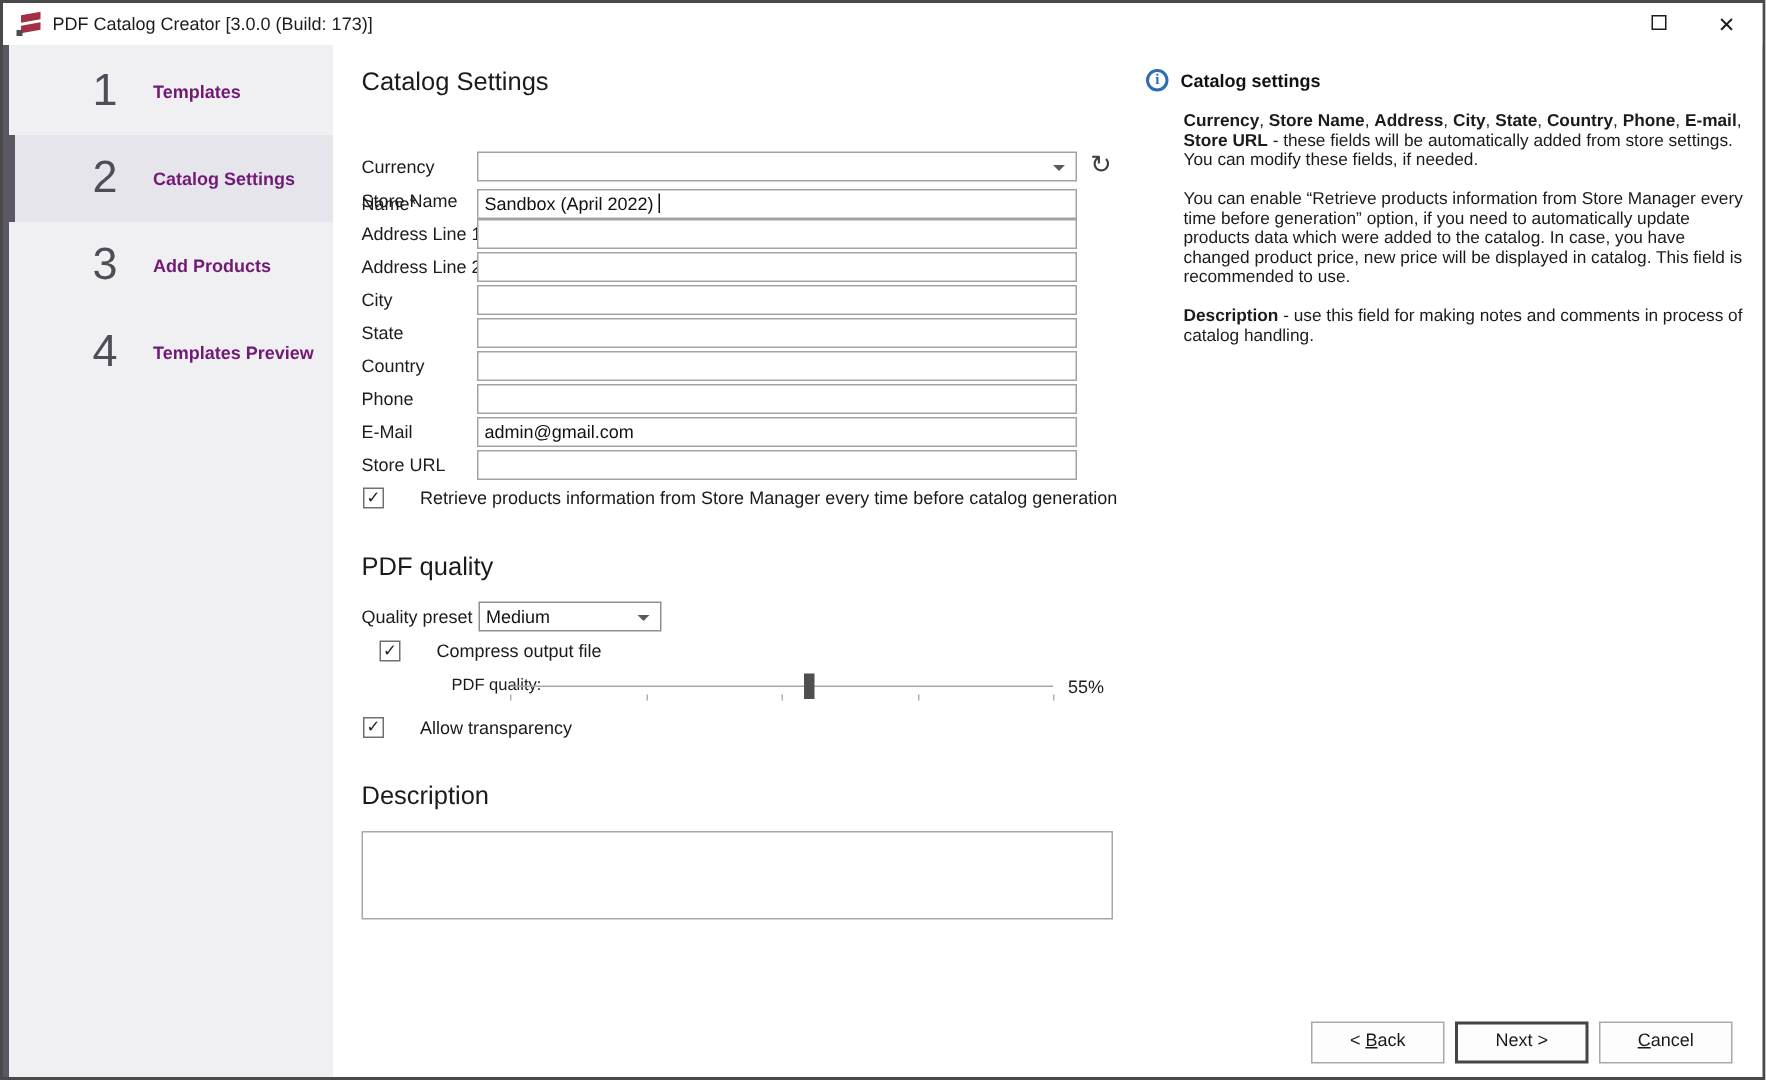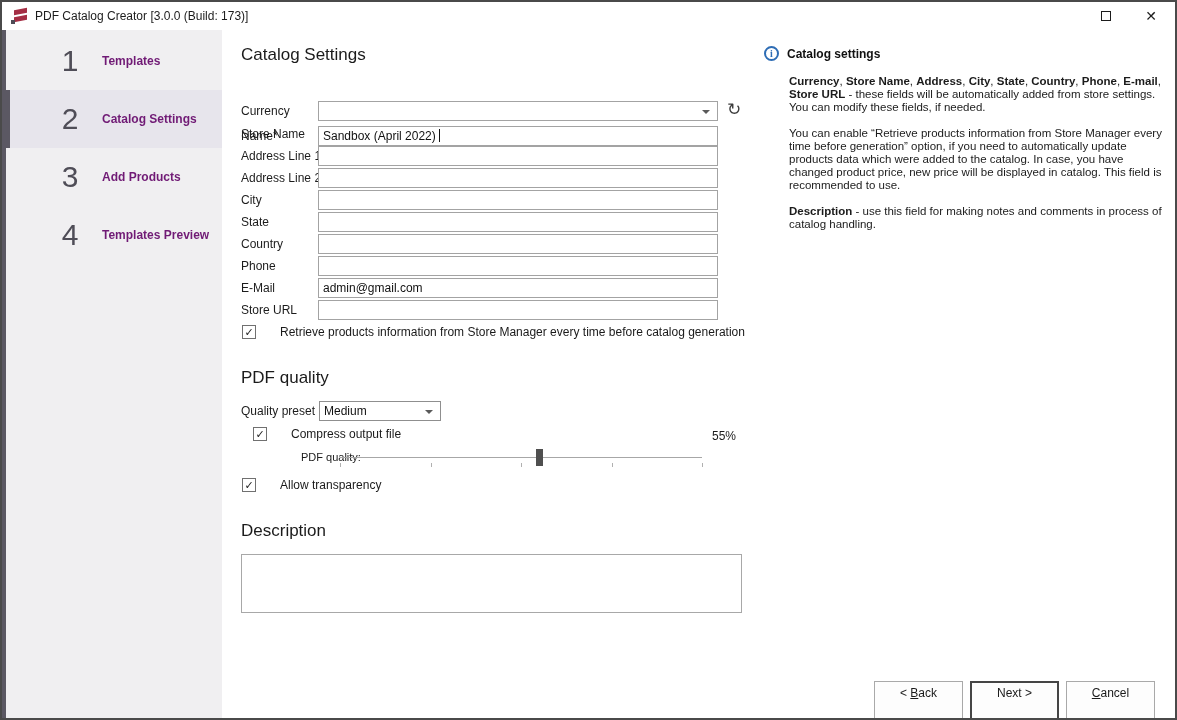--- a/index.html
+++ b/index.html
@@ -45,35 +45,35 @@
 
   
   .preset-combo { position:absolute; left:317px; top:399px; width:122px; height:20px; background:#fff; border:1px solid #8f8f8f; font-size:12px; line-height:18px; padding:0 4px; color:#111; }
 
   
   .slider-label { position:absolute; left:255px; top:449px; font-size:11px; color:#1a1a1a;margin-left:44px; }
   .slider { position:absolute; left:338px; top:447px; width:362px; height:18px; }
   .slider .track { position:absolute; left:0; right:0; top:8px; height:1px; background:#a7a7a7; }
   .slider .thumb { position:absolute; top:0; width:7px; height:17px; margin-left:-3px; background:#4f4f4f; }
   .slider .tick { position:absolute; top:14px; width:1px; height:4px; background:#b0b0b0; }
-  .slider-value { position:absolute; left:710px; top:427px; font-size:12px; color:#1a1a1a; }
+  .slider-value { position:absolute; left:710px; top:449px; font-size:12px; color:#1a1a1a; }
 
   
   .desc-area { position:absolute; left:239px; top:552px; width:501px; height:59px; background:#fff; border:1px solid #a8a8a8; font-size:12px; padding:3px 4px; color:#111; }
 
   
   .help { position:absolute; left:762px; top:44px; width:402px; }
   .help-title-row { display:flex; align-items:center; margin-bottom:14px; }
   .info-icon { width:15px; height:15px; border:2px solid #2e6db5; border-radius:50%; color:#2e6db5; font-size:10px; font-weight:bold; font-family:"Liberation Serif", serif; text-align:center; line-height:11px; flex:0 0 auto; }
   .help-title { margin-left:8px; font-size:12px; font-weight:bold; color:#111; }
   .help-body { padding-left:25px; }
   .help-body p { font-size:11.5px; line-height:13px; color:#1b1b1b; margin-bottom:13px; }
 
   
-  .btn { position:absolute; top:679px; width:89px; height:40px; background:#fdfdfd; border:1px solid #a9a9a9; font-size:12px; color:#1a1a1a; text-align:center; line-height:22px; cursor:default; }
+  .btn { position:absolute; top:679px; width:89px; height:28px; background:#fdfdfd; border:1px solid #a9a9a9; font-size:12px; color:#1a1a1a; text-align:center; line-height:22px; cursor:default; }
   .btn.default { border:2px solid #454545; line-height:20px; }
   .btn .mn { text-decoration:underline; }
 </style>
 </head>
 <body>
 
 <div id="window">
 
   <div class="titlebar">
     <div class="app-icon">

